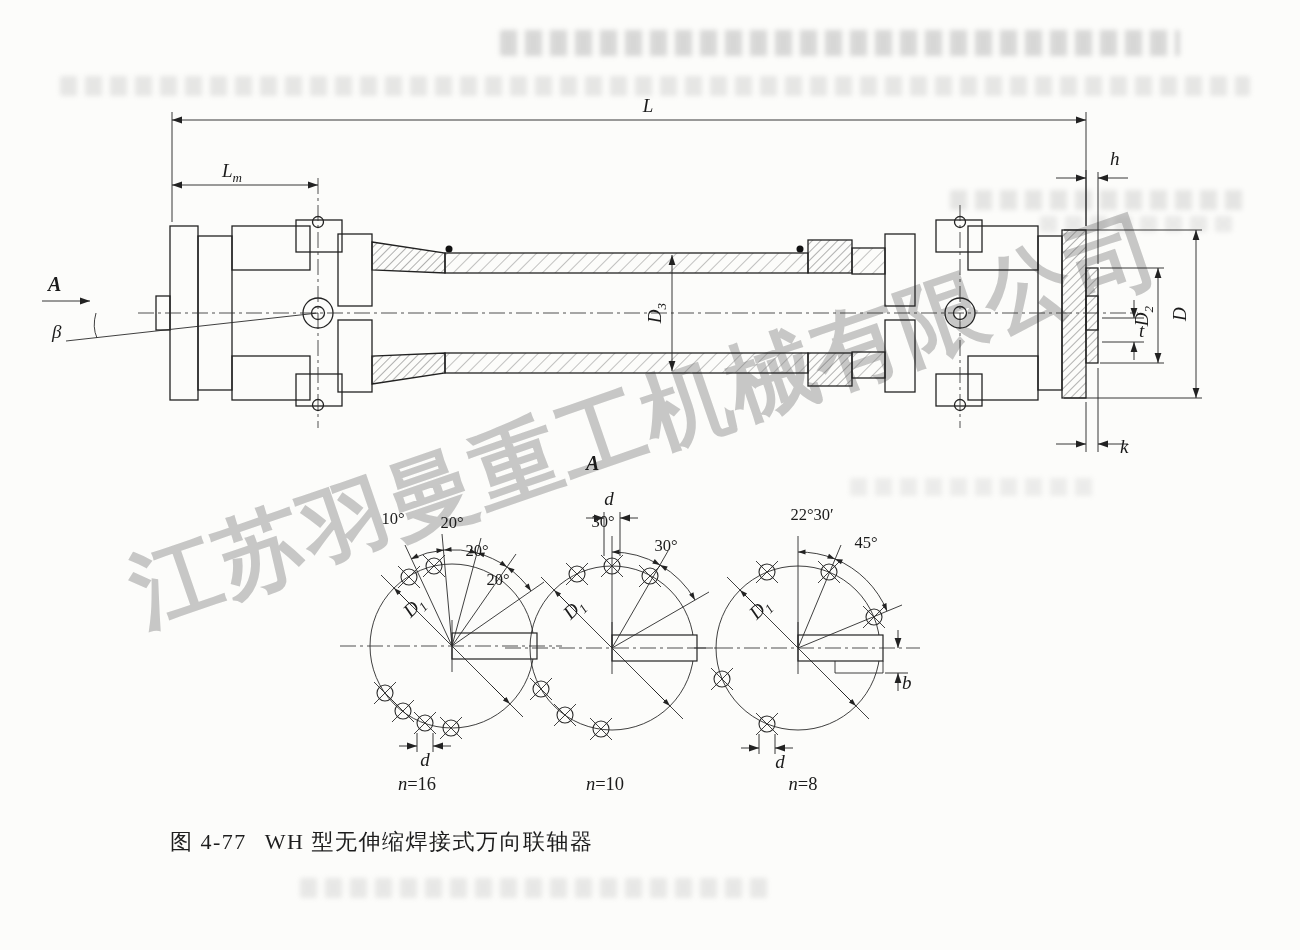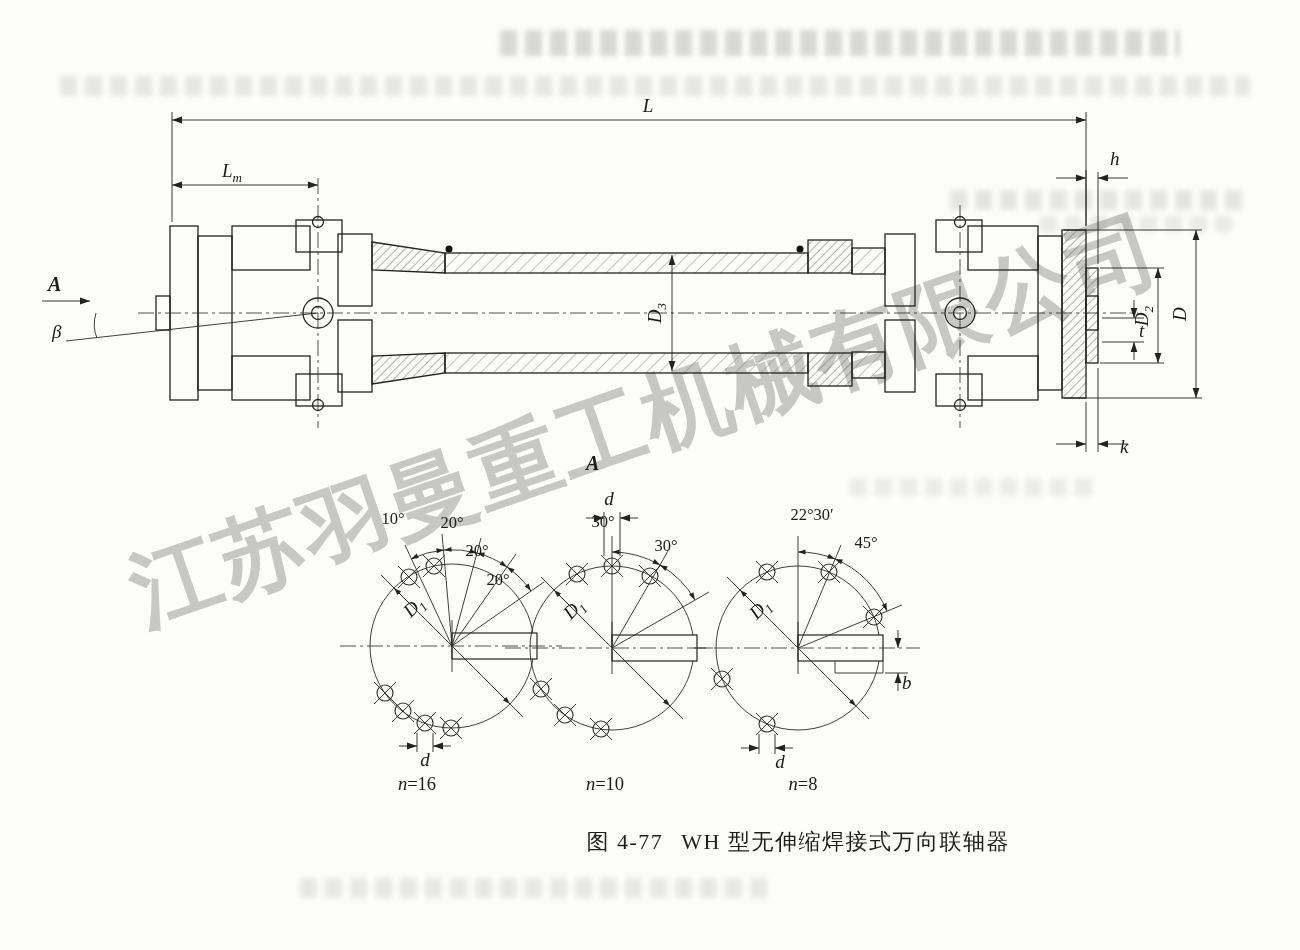--- a/index.html
+++ b/index.html
@@ -15,21 +15,21 @@
   }
   .watermark {
     position:absolute; left:115px; top:540px;
     font-size:88px; font-weight:700; letter-spacing:2px;
     color:rgba(120,120,120,.40);
     transform:rotate(-19deg); transform-origin:0 0;
     white-space:nowrap; user-select:none;
   }
   .caption {
     position:absolute; left:170px; top:827px; width:840px;
-    text-align:right; font-size:22px; color:#1d1d1d; letter-spacing:1.5px;
+    text-align:left; font-size:22px; color:#1d1d1d; letter-spacing:1.5px;
   }
   .caption .fig { margin-right:18px; }
   svg { position:absolute; left:0; top:0; }
   svg text { font-family:"Liberation Serif","DejaVu Serif",serif; fill:#1b1b1b; }
   .dim  { font-size:19px; font-style:italic; }
   .dimB { font-size:20px; font-style:italic; font-weight:bold; }
   .dimS { font-size:13px; font-style:italic; }
   .ang  { font-size:16.5px; }
   .cnt  { font-size:18.5px; }
   .it   { font-style:italic; }

